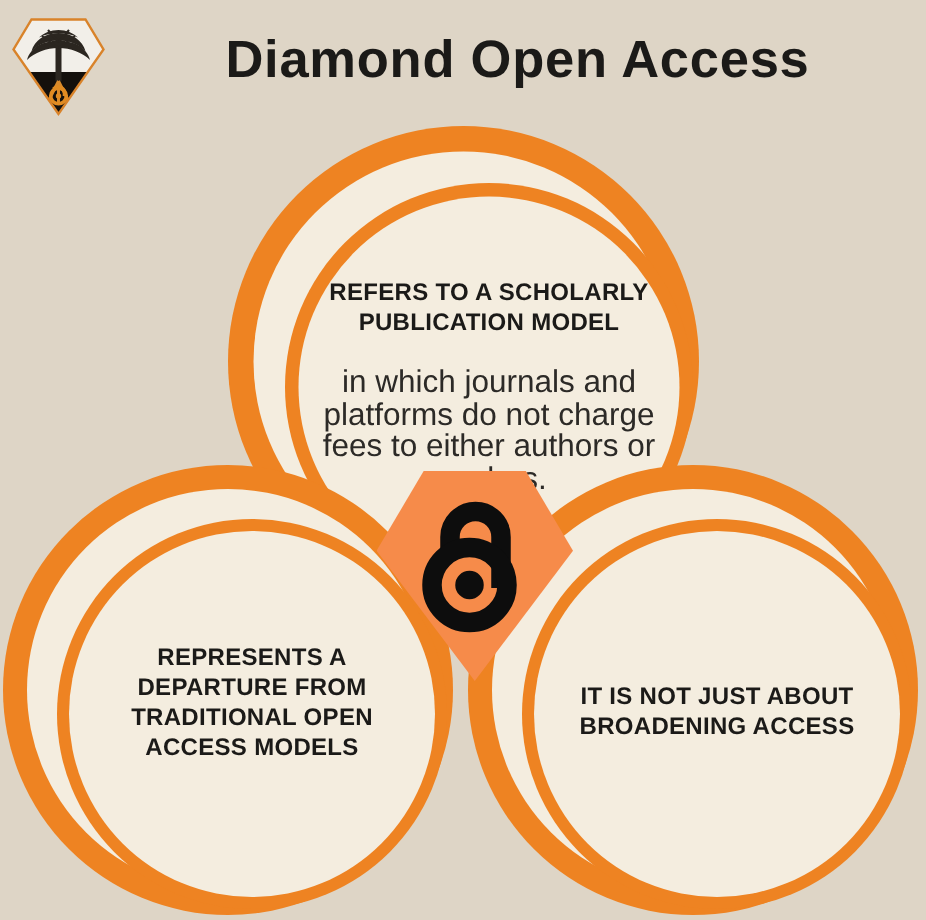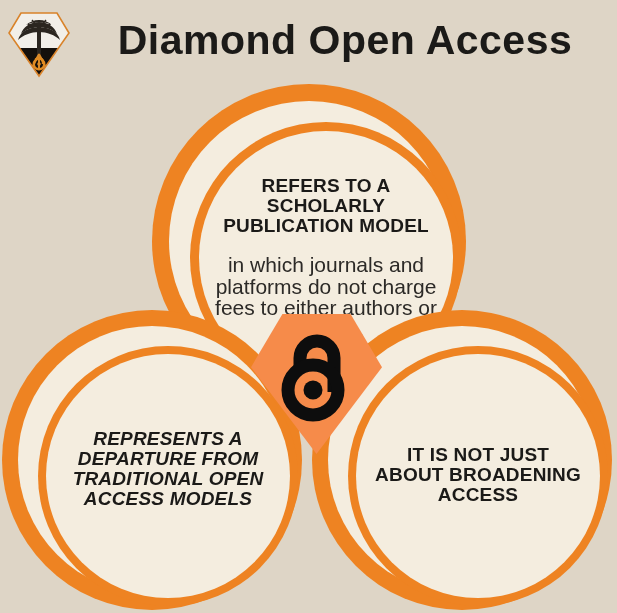--- a/index.html
+++ b/index.html
@@ -39,21 +39,21 @@
     top: 8px;
     width: 62px;
     height: 70px;
   }
   #page-title {
     position: absolute;
     left: 80px;
     top: 12px;
     width: 530px;
     text-align: center;
-    font-size: 41px;
+    font-size: 35px;
     line-height: 56px;
     font-weight: bold;
     letter-spacing: 0.5px;
     color: #1b1a18;
     white-space: nowrap;
   }
 
   
   .circle-node {
     position: absolute;
@@ -90,30 +90,30 @@
   
   #node-top            { left: 152px; top: 84px;  width: 314px; height: 314px; }
   #node-top .ring-gap  { left: 17px;  top: 17px;  width: 280px; height: 280px; }
   #node-top .ring-inner-band { left: 21px; top: 21px; width: 272px; height: 272px; }
   #node-top .circle-core     { left: 30px; top: 30px; width: 254px; height: 254px; }
 
   
   #node-left            { left: 2px;  top: 310px; width: 300px; height: 300px; }
   #node-left .ring-gap  { left: 16px; top: 16px;  width: 268px; height: 268px; }
   #node-left .ring-inner-band { left: 20px; top: 20px; width: 260px; height: 260px; }
-  #node-left .circle-core     { left: 28px; top: 28px; width: 244px; height: 244px; font-style: italic; }
+  #node-left .circle-core     { left: 28px; top: 28px; width: 244px; height: 244px; }
 
   
   #node-right            { left: 312px; top: 310px; width: 300px; height: 300px; }
   #node-right .ring-gap  { left: 16px;  top: 16px;  width: 268px; height: 268px; }
   #node-right .ring-inner-band { left: 20px; top: 20px; width: 260px; height: 260px; }
   #node-right .circle-core     { left: 28px;  top: 28px; width: 244px; height: 244px; }
 
   .node-heading {
-    font-size: 19px;
+    font-size: 16px;
     line-height: 20px;
     font-weight: bold;
     color: #1b1a18;
     letter-spacing: 0.2px;
     margin: 0 0 14px 0;
     max-width: 230px;
   }
   .node-body {
     font-size: 21px;
     line-height: 21.5px;

